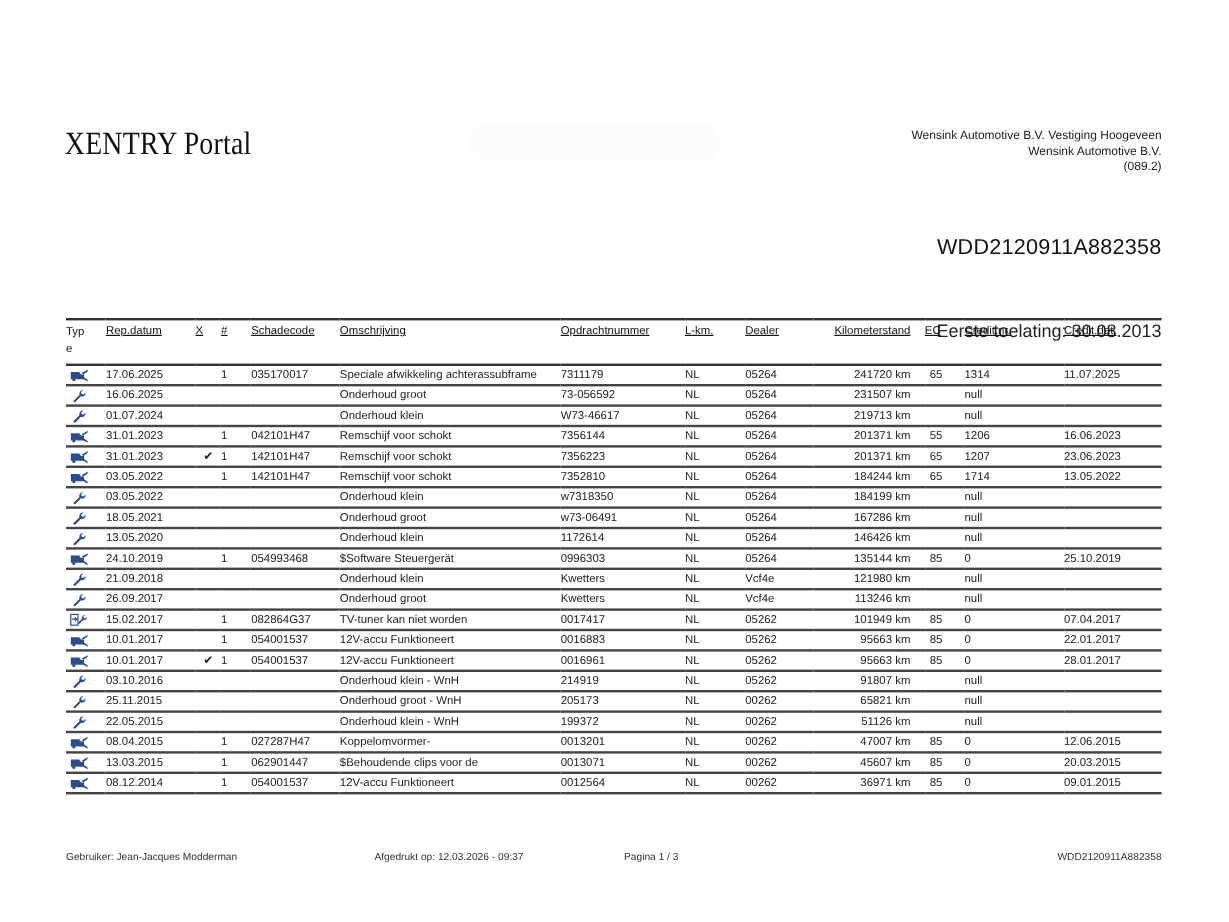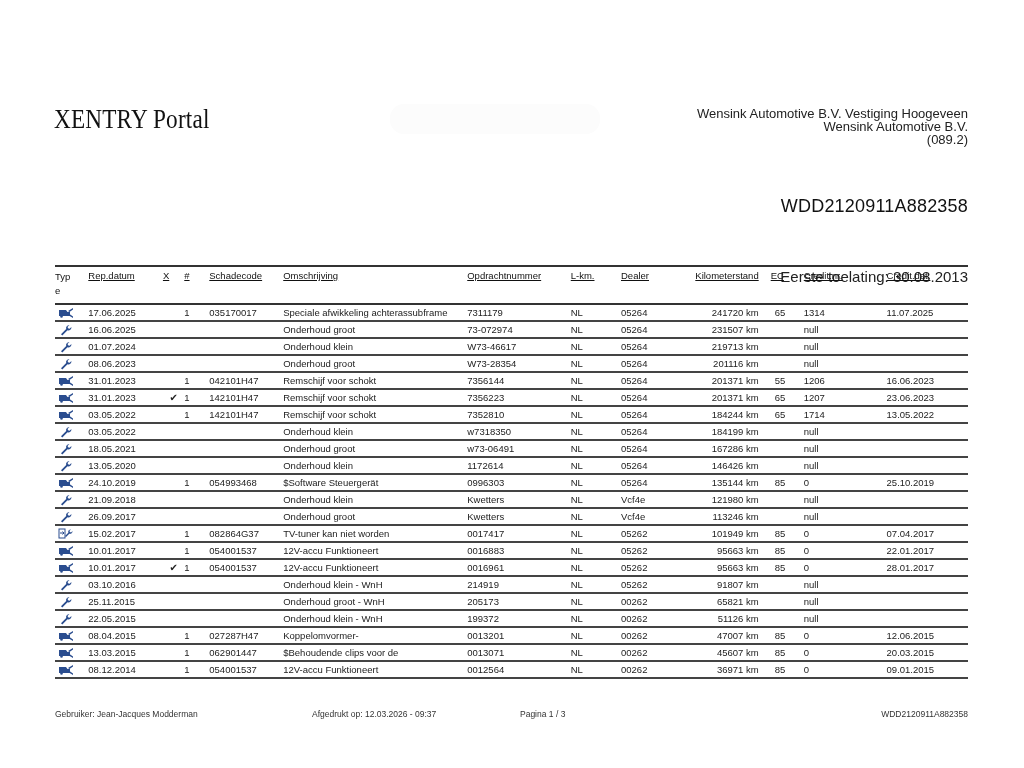--- a/index.html
+++ b/index.html
@@ -2,21 +2,21 @@
 <html><head>
 <meta charset="utf-8">
 <style>
   html, body { margin: 0; padding: 0; background: #ffffff; }
   body { width: 1024px; height: 768px; position: relative; overflow: hidden;
          font-family: "Liberation Sans", "DejaVu Sans", sans-serif; color: #1a1a1a; }
   .logo { position: absolute; left: 54px; top: 104px; font-family: "Liberation Serif", "DejaVu Serif", serif;
           font-size: 27px; letter-spacing: 0.2px; color: #111; transform: scaleX(0.86); transform-origin: left top; }
   .blur-badge { position: absolute; left: 390px; top: 104px; width: 210px; height: 30px; border-radius: 14px;
                 background: #fcfcfc; }
-  .dealer { position: absolute; right: 56px; top: 107px; text-align: right; font-size: 13px; line-height: 13px; color: #222; }
+  .dealer { position: absolute; right: 56px; top: 107px; text-align: right; font-size: 10px; line-height: 13px; color: #222; }
   .vin { position: absolute; right: 56px; top: 196px; font-size: 18px; color: #111; letter-spacing: 0.2px; }
   .first-reg { position: absolute; right: 56px; top: 268px; font-size: 15px; color: #222; }
 
   .tbl { position: absolute; left: 55px; top: 265px; width: 913px; border-collapse: collapse; font-size: 9.5px; }
   .tbl th { font-weight: normal; text-align: left; vertical-align: top; padding: 3px 0 0 0; height: 33px;
             border-top: 2px solid #333; border-bottom: 2px solid #333; color: #111; text-decoration: underline; }
   .tbl td { height: 15px; padding: 0; border-bottom: 2px solid #444; vertical-align: middle; white-space: nowrap; color: #222; }
   .tbl tbody tr:first-child td { border-top: 0; }
   .c-typ { width: 34px; }
   .c-date { width: 76px; }
@@ -94,58 +94,41 @@
       </tr>
       <tr>
         <td class="c-typ"><span><svg viewBox="0 0 16 12" class="ico">
               <path d="M11.5 1.2a3 3 0 0 0-3.3 3.9L3 10.3l1.3 1.2 5.2-5.2a3 3 0 0 0 3.9-3.3l-1.8 1.7-1.6-.4-.4-1.6z" fill="#2a4d8f"></path>
             </svg></span></td>
         <td class="c-date">16.06.2025</td>
         <td class="c-x check"></td>
         <td class="c-n"></td>
         <td class="c-code"></td>
         <td class="c-desc">Onderhoud groot</td>
-        <td class="c-opd">73-072974</td>
+        <td class="c-opd">73-056592</td>
         <td class="c-lkm">NL</td>
         <td class="c-dealer">05264</td>
         <td class="c-km">231507 km</td>
         <td class="c-ec"></td>
         <td class="c-cnr">null</td>
         <td class="c-cdat"></td>
       </tr>
       <tr>
         <td class="c-typ"><span><svg viewBox="0 0 16 12" class="ico">
               <path d="M11.5 1.2a3 3 0 0 0-3.3 3.9L3 10.3l1.3 1.2 5.2-5.2a3 3 0 0 0 3.9-3.3l-1.8 1.7-1.6-.4-.4-1.6z" fill="#2a4d8f"></path>
             </svg></span></td>
         <td class="c-date">01.07.2024</td>
         <td class="c-x check"></td>
         <td class="c-n"></td>
         <td class="c-code"></td>
         <td class="c-desc">Onderhoud klein</td>
         <td class="c-opd">W73-46617</td>
         <td class="c-lkm">NL</td>
         <td class="c-dealer">05264</td>
         <td class="c-km">219713 km</td>
-        <td class="c-ec"></td>
-        <td class="c-cnr">null</td>
-        <td class="c-cdat"></td>
-      </tr>
-      <tr>
-        <td class="c-typ"><span><svg viewBox="0 0 16 12" class="ico">
-              <path d="M11.5 1.2a3 3 0 0 0-3.3 3.9L3 10.3l1.3 1.2 5.2-5.2a3 3 0 0 0 3.9-3.3l-1.8 1.7-1.6-.4-.4-1.6z" fill="#2a4d8f"></path>
-            </svg></span></td>
-        <td class="c-date">08.06.2023</td>
-        <td class="c-x check"></td>
-        <td class="c-n"></td>
-        <td class="c-code"></td>
-        <td class="c-desc">Onderhoud groot</td>
-        <td class="c-opd">W73-28354</td>
-        <td class="c-lkm">NL</td>
-        <td class="c-dealer">05264</td>
-        <td class="c-km">201116 km</td>
         <td class="c-ec"></td>
         <td class="c-cnr">null</td>
         <td class="c-cdat"></td>
       </tr>
       <tr>
         <td class="c-typ"><span><svg viewBox="0 0 16 12" class="ico">
               <path d="M1 3h7l1.5 2H12v4H1z" fill="#2a4d8f"></path>
               <circle cx="3.5" cy="9.5" r="1.3" fill="#2a4d8f"></circle>
               <path d="M10 4l5-3v1.5L11.5 5zM10 8l5 3V9.5L11.5 7z" fill="#2a4d8f"></path>
             </svg></span></td>

